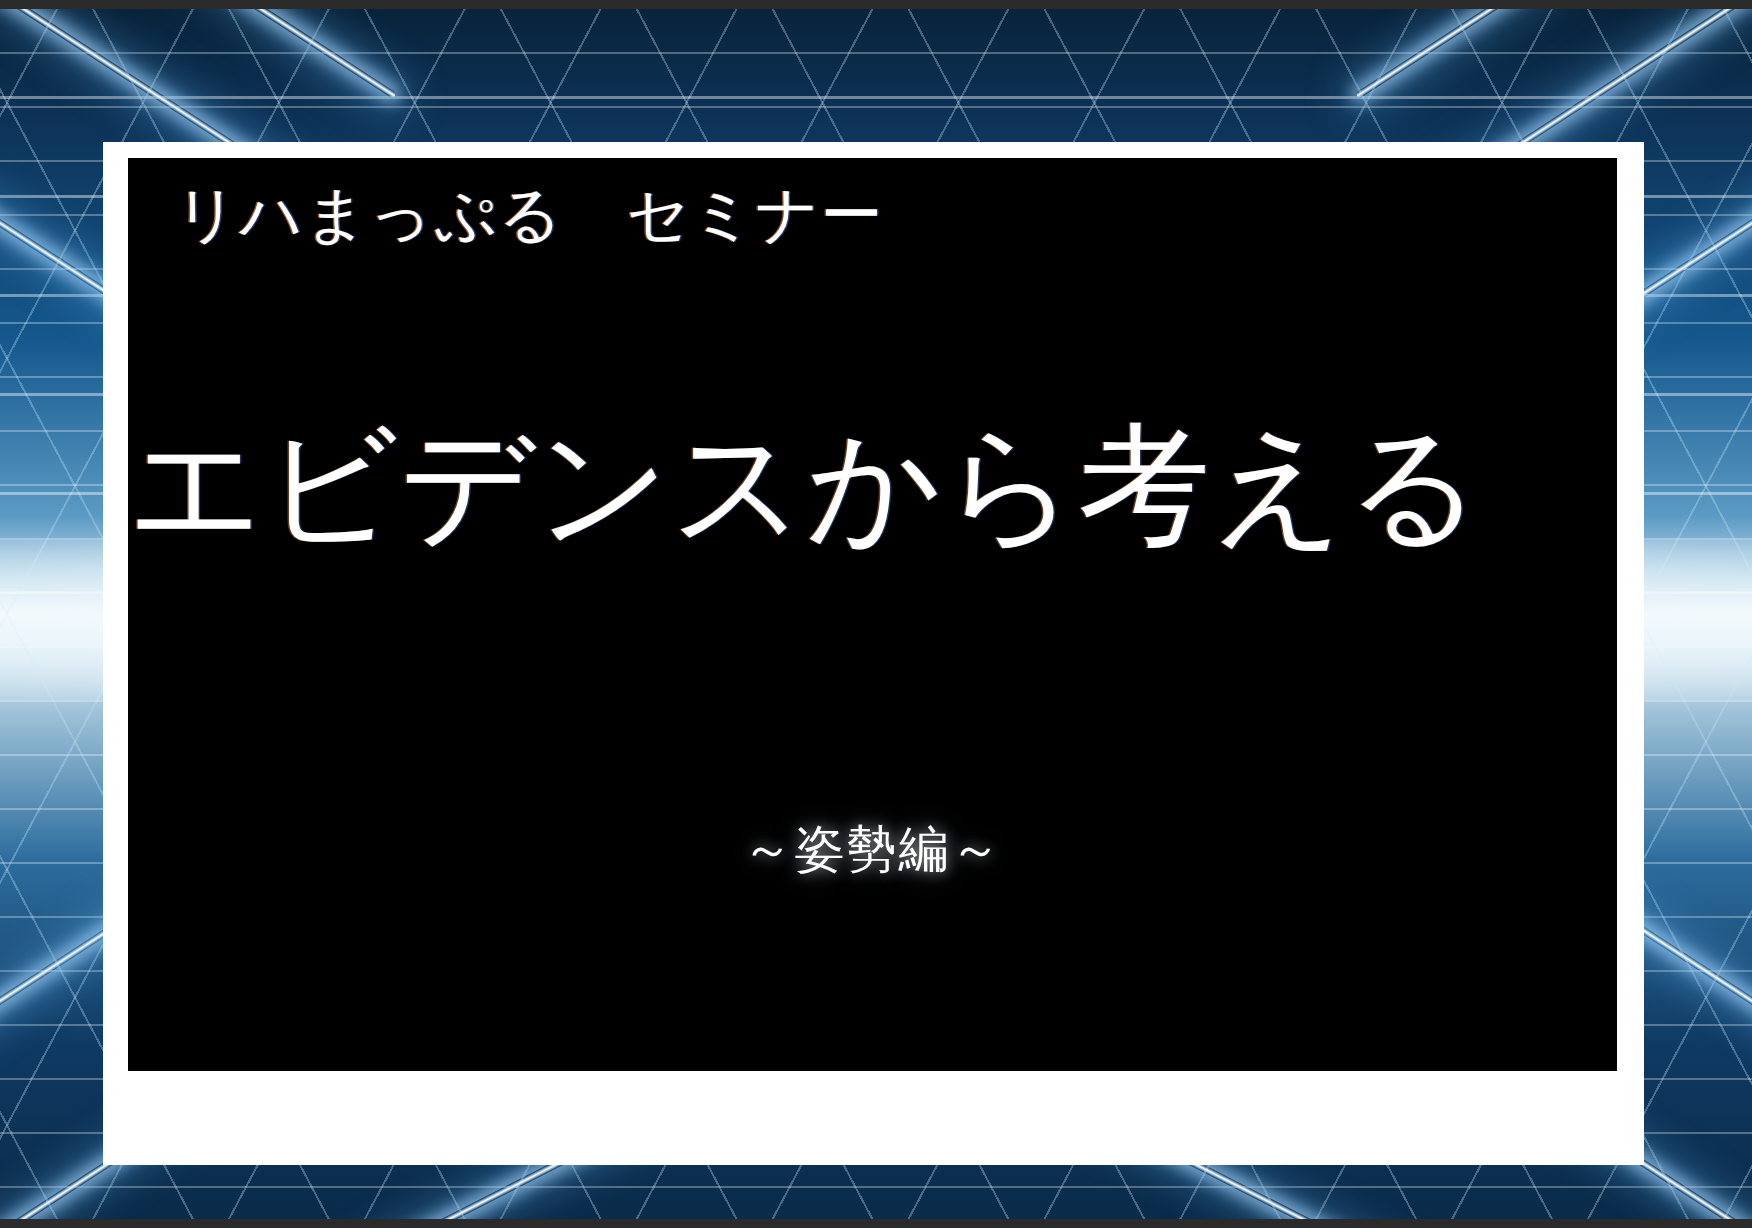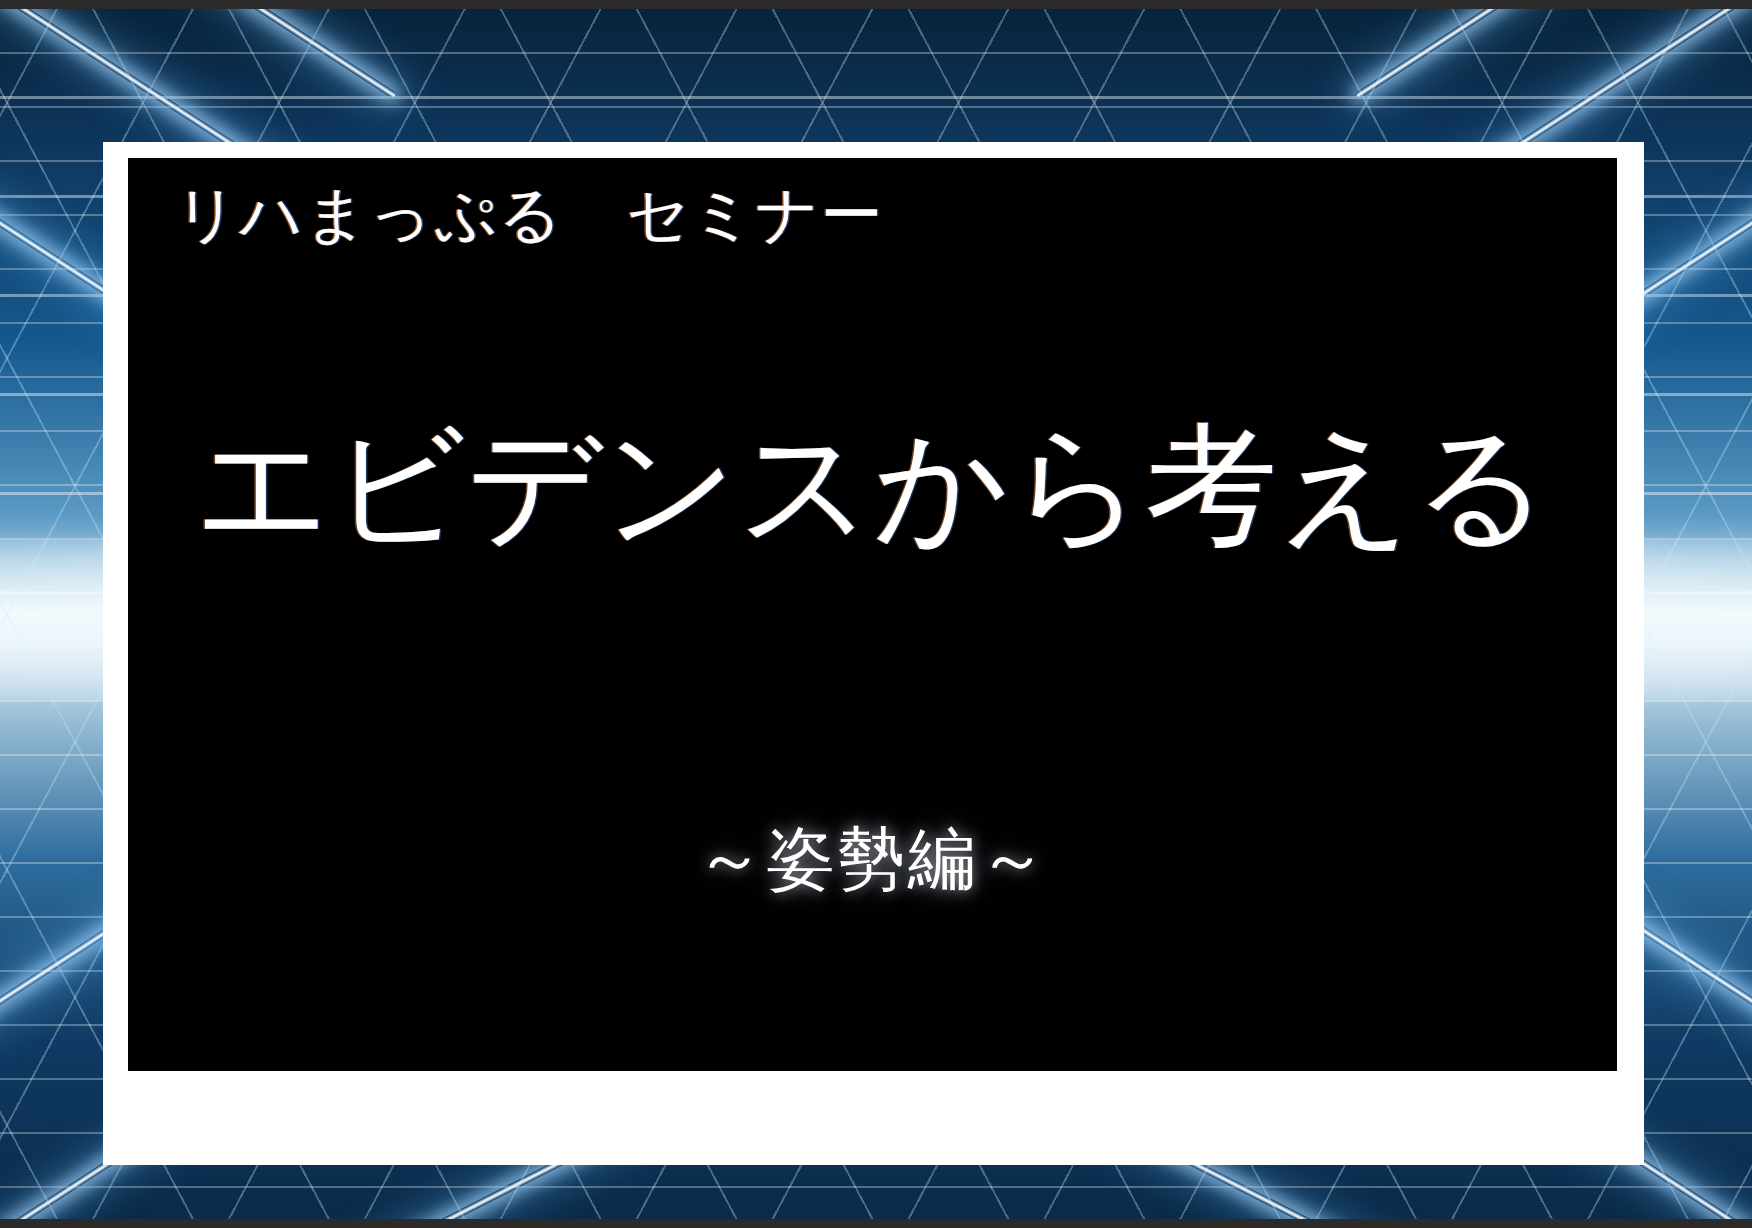--- a/index.html
+++ b/index.html
@@ -139,42 +139,42 @@
     white-space: pre;
     text-shadow:
       -1.5px 0 0 rgba(255,140,60,0.55),
        1.5px 0 0 rgba(90,150,255,0.45);
   }
   .title-block {
     position: absolute;
     left: 128px;
     top: 418px;
     width: 1489px;
-    text-align: center;
+    text-align: left;
   }
   .title-line {
     color: #ffffff;
     font-size: 132px;
     line-height: 1.03;
     font-weight: 400;
     letter-spacing: 0.005em;
     white-space: pre;
     text-shadow:
       -1.5px 0 0 rgba(255,150,70,0.40),
        1.5px 0 0 rgba(90,150,255,0.35);
   }
   .subtitle {
     position: absolute;
     left: 128px;
     top: 822px;
     width: 1489px;
     text-align: center;
     color: #ffffff;
     font-family: "Liberation Serif", "DejaVu Serif", serif;
-    font-size: 68px;
+    font-size: 50px;
     line-height: 1.1;
     letter-spacing: 0.04em;
     white-space: pre;
     text-shadow:
       0 0 14px rgba(255,255,255,0.55),
       0 0 28px rgba(180,210,255,0.35);
   }
 </style>
 </head>
 <body>

